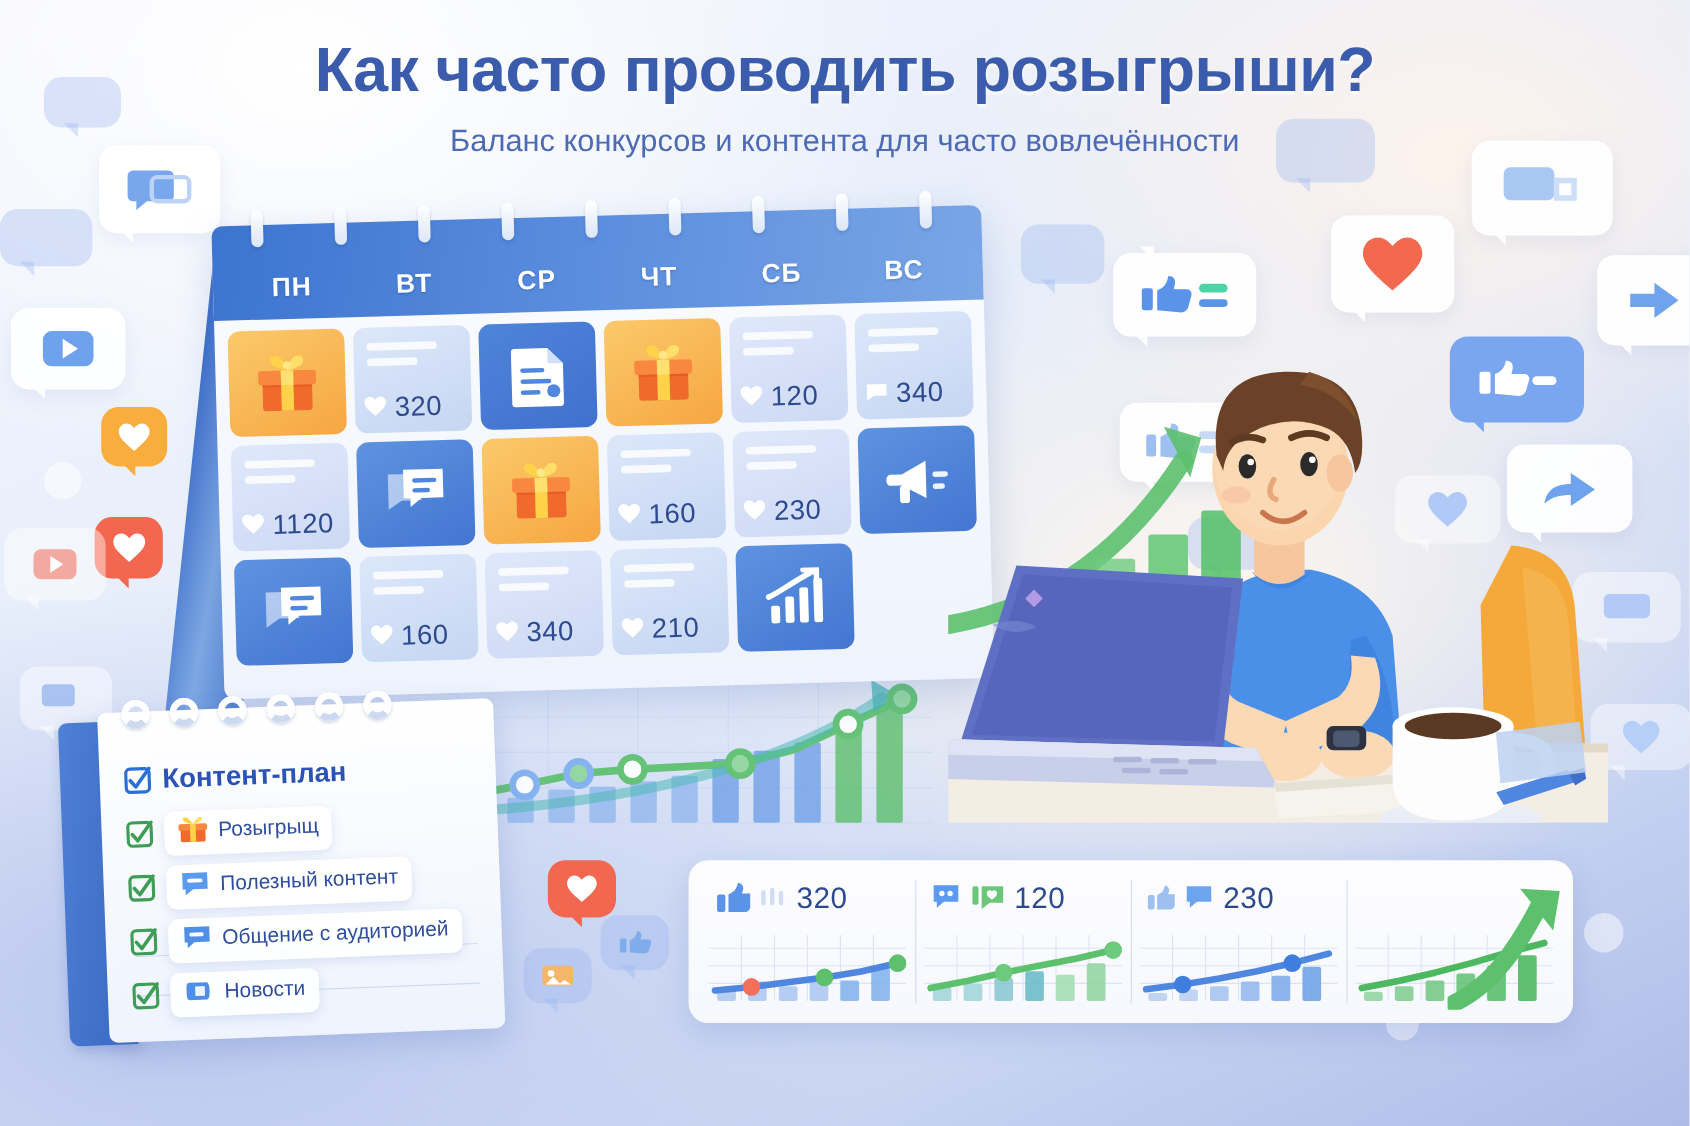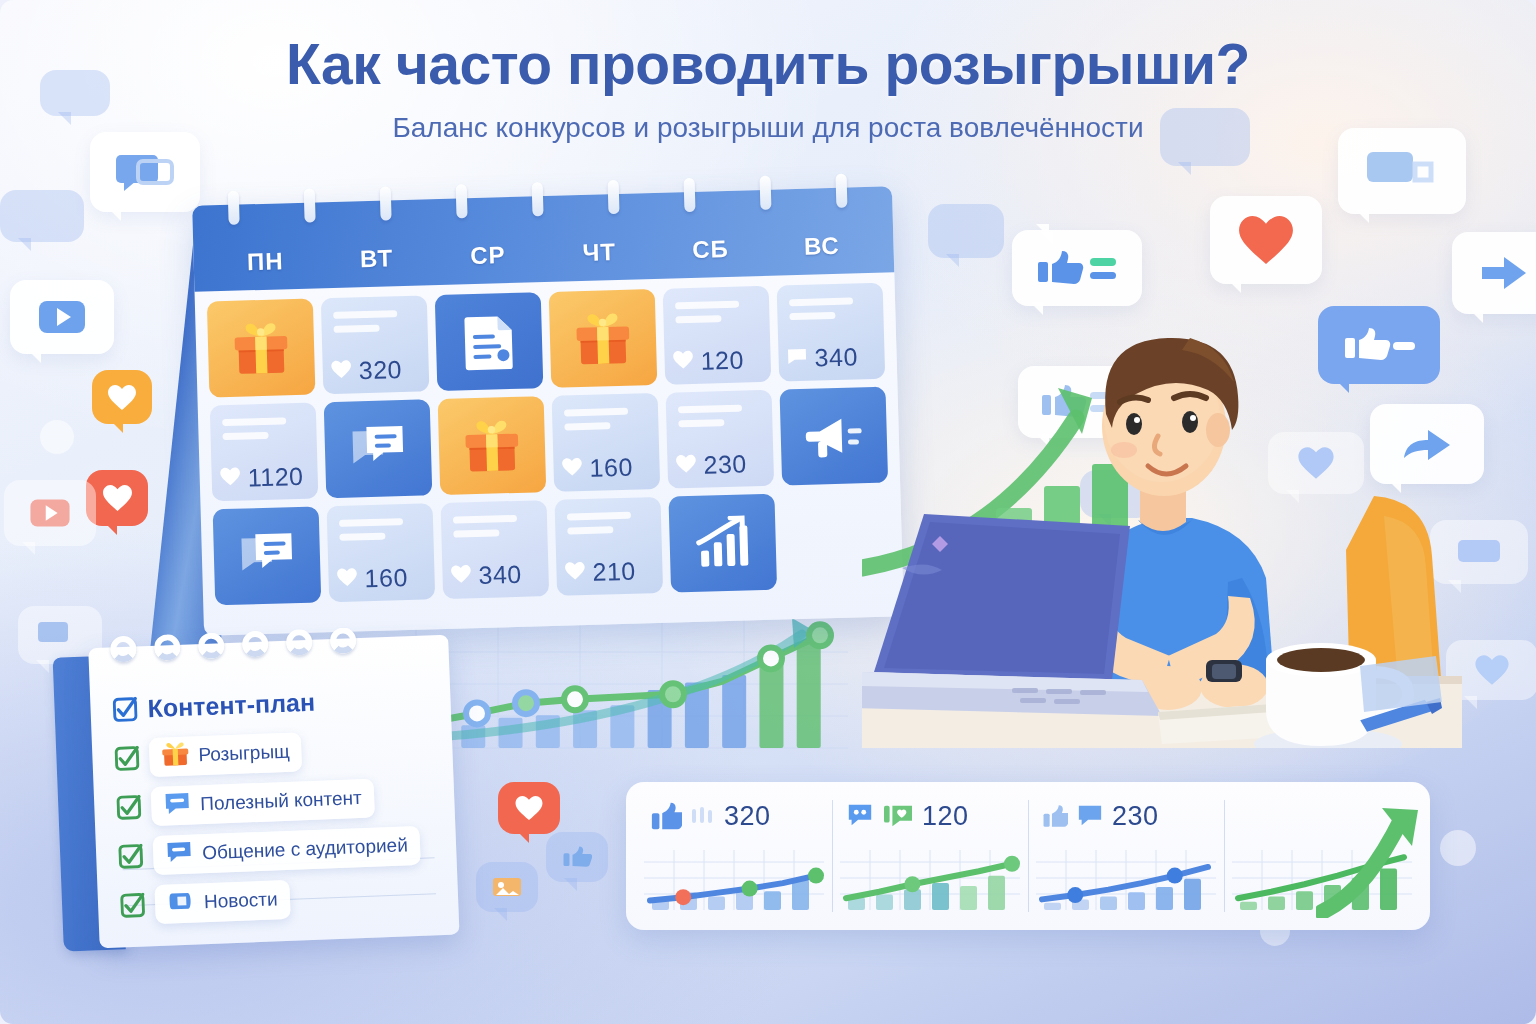--- a/index.html
+++ b/index.html
@@ -9,21 +9,20 @@
     background:#eef1fb;
   }
   #stage{
     position:relative;width:1536px;height:1024px;overflow:hidden;
     background:
       radial-gradient(ellipse 900px 620px at 18% 6%, #ffffff 0%, rgba(255,255,255,0) 62%),
       radial-gradient(ellipse 760px 520px at 86% 14%, #fdf3ec 0%, rgba(253,243,236,0) 60%),
       radial-gradient(ellipse 820px 520px at 72% 52%, #fdf6ee 0%, rgba(253,246,238,0) 58%),
       radial-gradient(ellipse 980px 560px at 10% 88%, #b9c6ee 0%, rgba(185,198,238,0) 66%),
       linear-gradient(155deg,#f4f5fd 0%,#eaf0fb 28%,#e2eaf9 50%,#c9d5f2 78%,#aebbe8 100%);
-    border-radius: 13px;
   }
   
   .bub{position:absolute;border-radius:16px;display:flex;align-items:center;justify-content:center;}
   .bub.white{background:rgba(255,255,255,.93);box-shadow:0 6px 18px rgba(90,120,190,.10);}
   .bub.faint{background:rgba(255,255,255,.45);}
   .bub.blue{background:#7aa5ef;}
   .bub.bluefaint{background:rgba(150,180,240,.33);}
   .bub.orange{background:#f9ad3c;}
   .bub.red{background:#f2674f;}
   .bub:after{content:"";position:absolute;bottom:-9px;left:18px;width:0;height:0;
@@ -245,21 +244,21 @@
     <div class="bub bluefaint" style="left:926px;top:560px;width:68px;height:44px;"></div>
     <div class="dot" style="left:1180px;top:840px;width:44px;height:44px;"></div>
     <div class="dot" style="left:1260px;top:916px;width:30px;height:30px;"></div>
     <div class="dot" style="left:1440px;top:830px;width:36px;height:36px;"></div>
     <div class="dot" style="left:320px;top:900px;width:28px;height:28px;"></div>
     <div class="dot" style="left:40px;top:420px;width:34px;height:34px;"></div>
   </div>
 
   <div id="hdr">
     <div id="title">Как часто проводить розыгрыши?</div>
-    <div id="subtitle">Баланс конкурсов и розыгрыши для роста вовлечённости</div>
+    <div id="subtitle">Баланс конкурсов и контента для часто вовлечённости</div>
   </div>
 
   <div id="mainchart">
     <svg width="470" height="180" viewBox="0 0 470 180">
       <g stroke="#c3d3ef" stroke-width="1" opacity=".55">
         <line x1="18" y1="20" x2="18" y2="150"></line>
           <line x1="18" y1="150" x2="450" y2="150"></line>
         <line x1="18" y1="118" x2="450" y2="118"></line>
           <line x1="18" y1="86" x2="450" y2="86"></line>
         <line x1="18" y1="54" x2="450" y2="54"></line>

